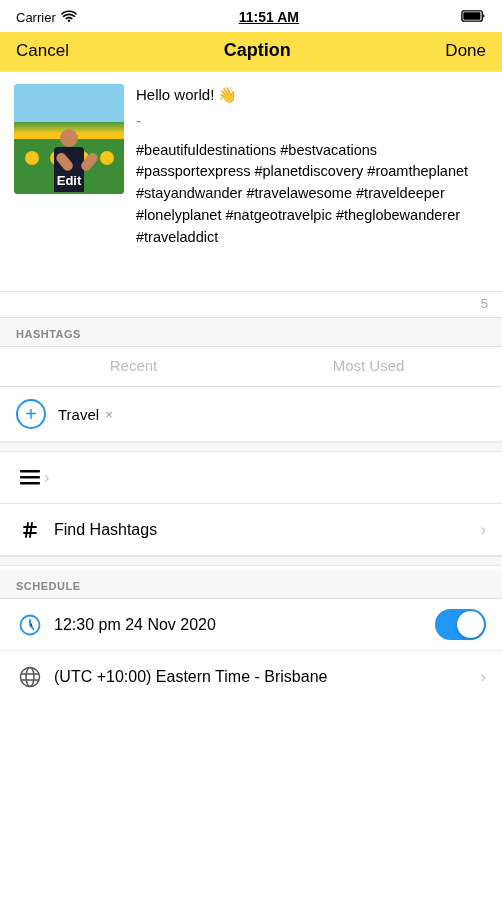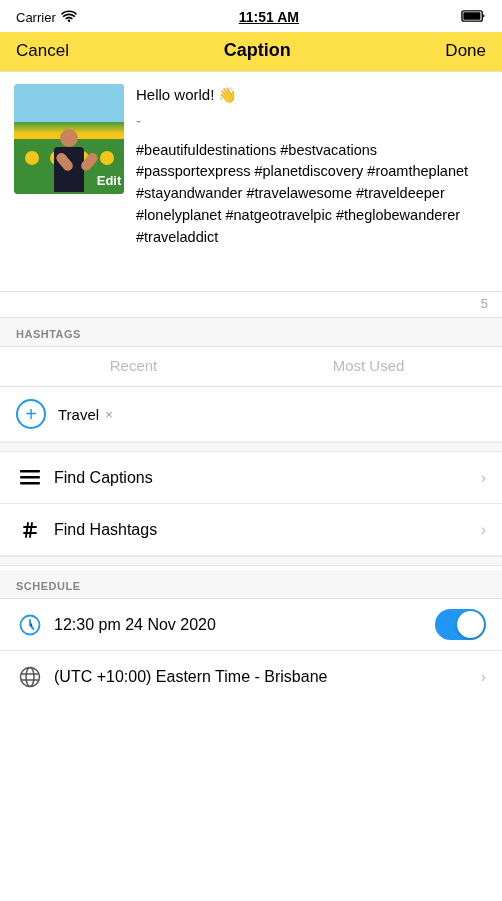--- a/index.html
+++ b/index.html
@@ -80,21 +80,20 @@
       background: linear-gradient(160deg, #87ceeb 0%, #6ab0d8 30%, #4a9e40 60%, #3d8c36 100%);
     }
     .edit-label {
       position: absolute;
       bottom: 6px;
       left: 50%;
       transform: translateX(-50%);
       color: #fff;
       font-size: 13px;
       font-weight: 600;
-      margin-left: 40px;
     }
     .caption-text-area {
       flex: 1;
       font-size: 14.5px;
       color: #000;
       line-height: 1.45;
     }
     .caption-hello {
       font-size: 15px;
       margin-bottom: 4px;
@@ -410,21 +409,20 @@
 <div class="section-divider"></div>
 
 <div class="menu-item">
   <div class="menu-icon">
     <svg width="20" height="16" viewBox="0 0 20 16">
       <rect y="0" width="20" height="2.5" rx="1" fill="#000"></rect>
       <rect y="6" width="20" height="2.5" rx="1" fill="#000"></rect>
       <rect y="12" width="20" height="2.5" rx="1" fill="#000"></rect>
     </svg>
   </div>
-  <span class="menu-label">Find Captions</span>
   <span class="menu-chevron">›</span>
 </div>
 
 <div class="menu-item">
   <div class="menu-icon">
     <svg width="18" height="18" viewBox="0 0 18 18">
       <path d="M3 6h12M3 12h12M7 2l-2 14M11 2l-2 14" stroke="#000" stroke-width="1.8" stroke-linecap="round"></path>
     </svg>
   </div>
   <span class="menu-label">Find Hashtags</span>

